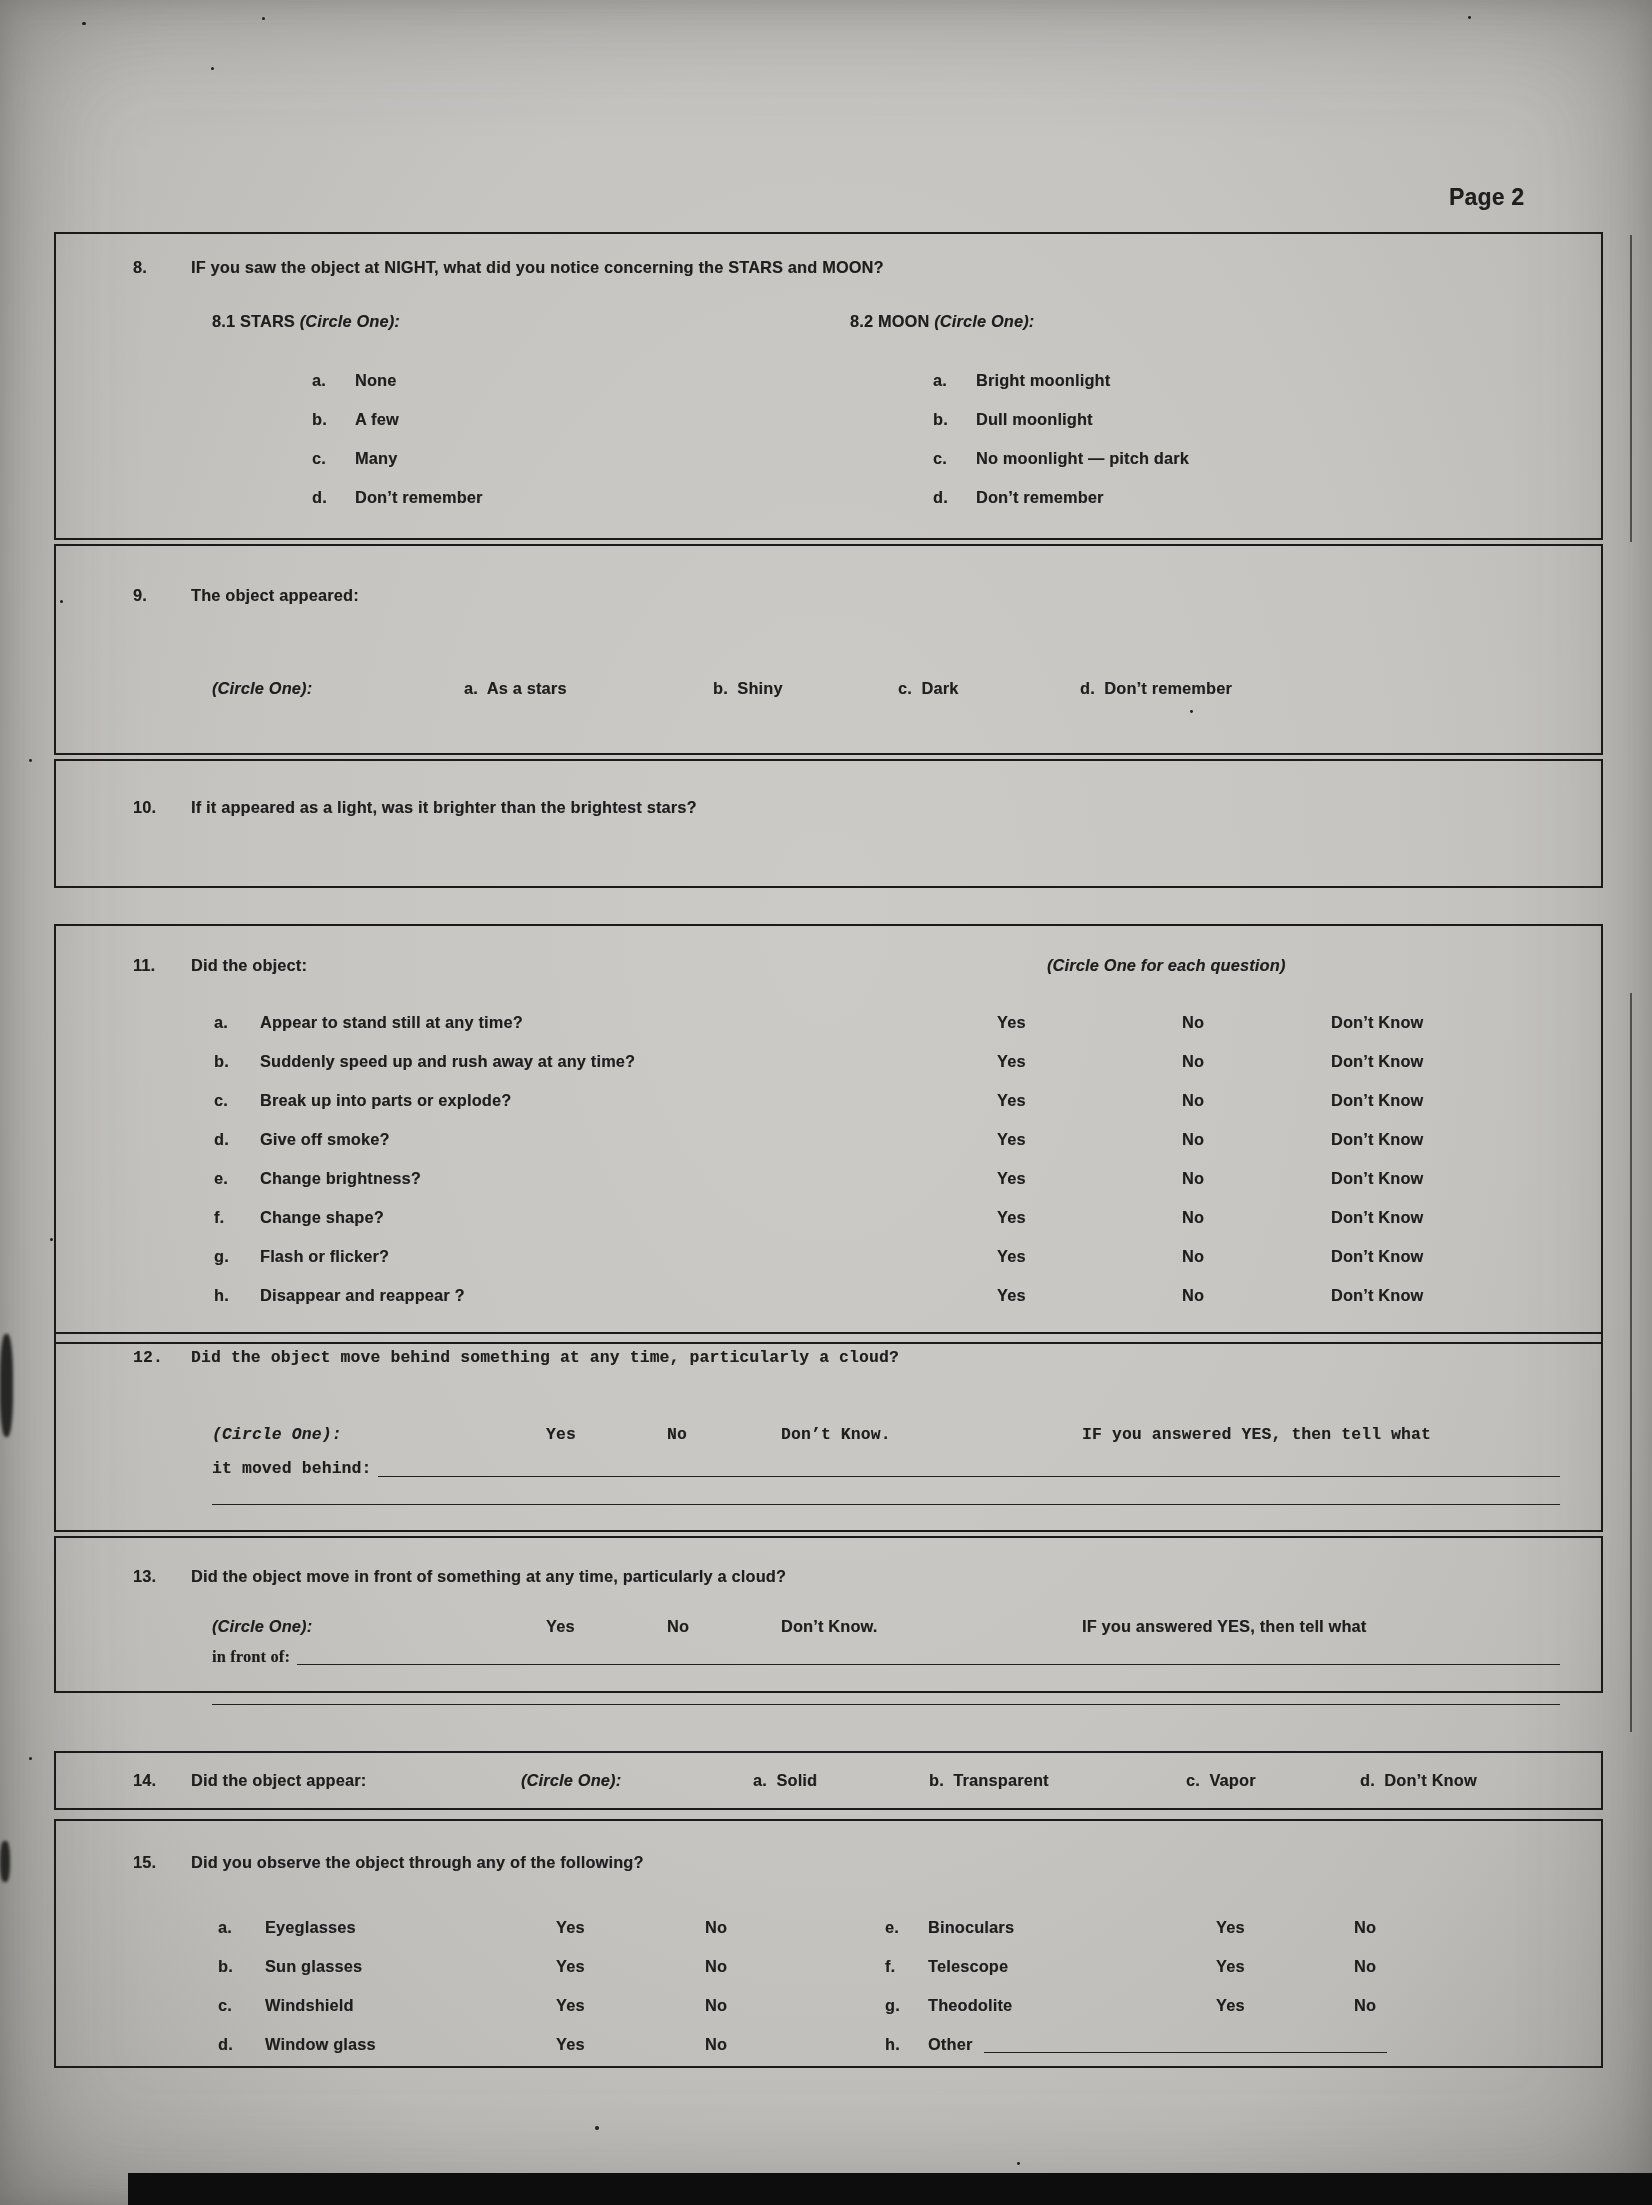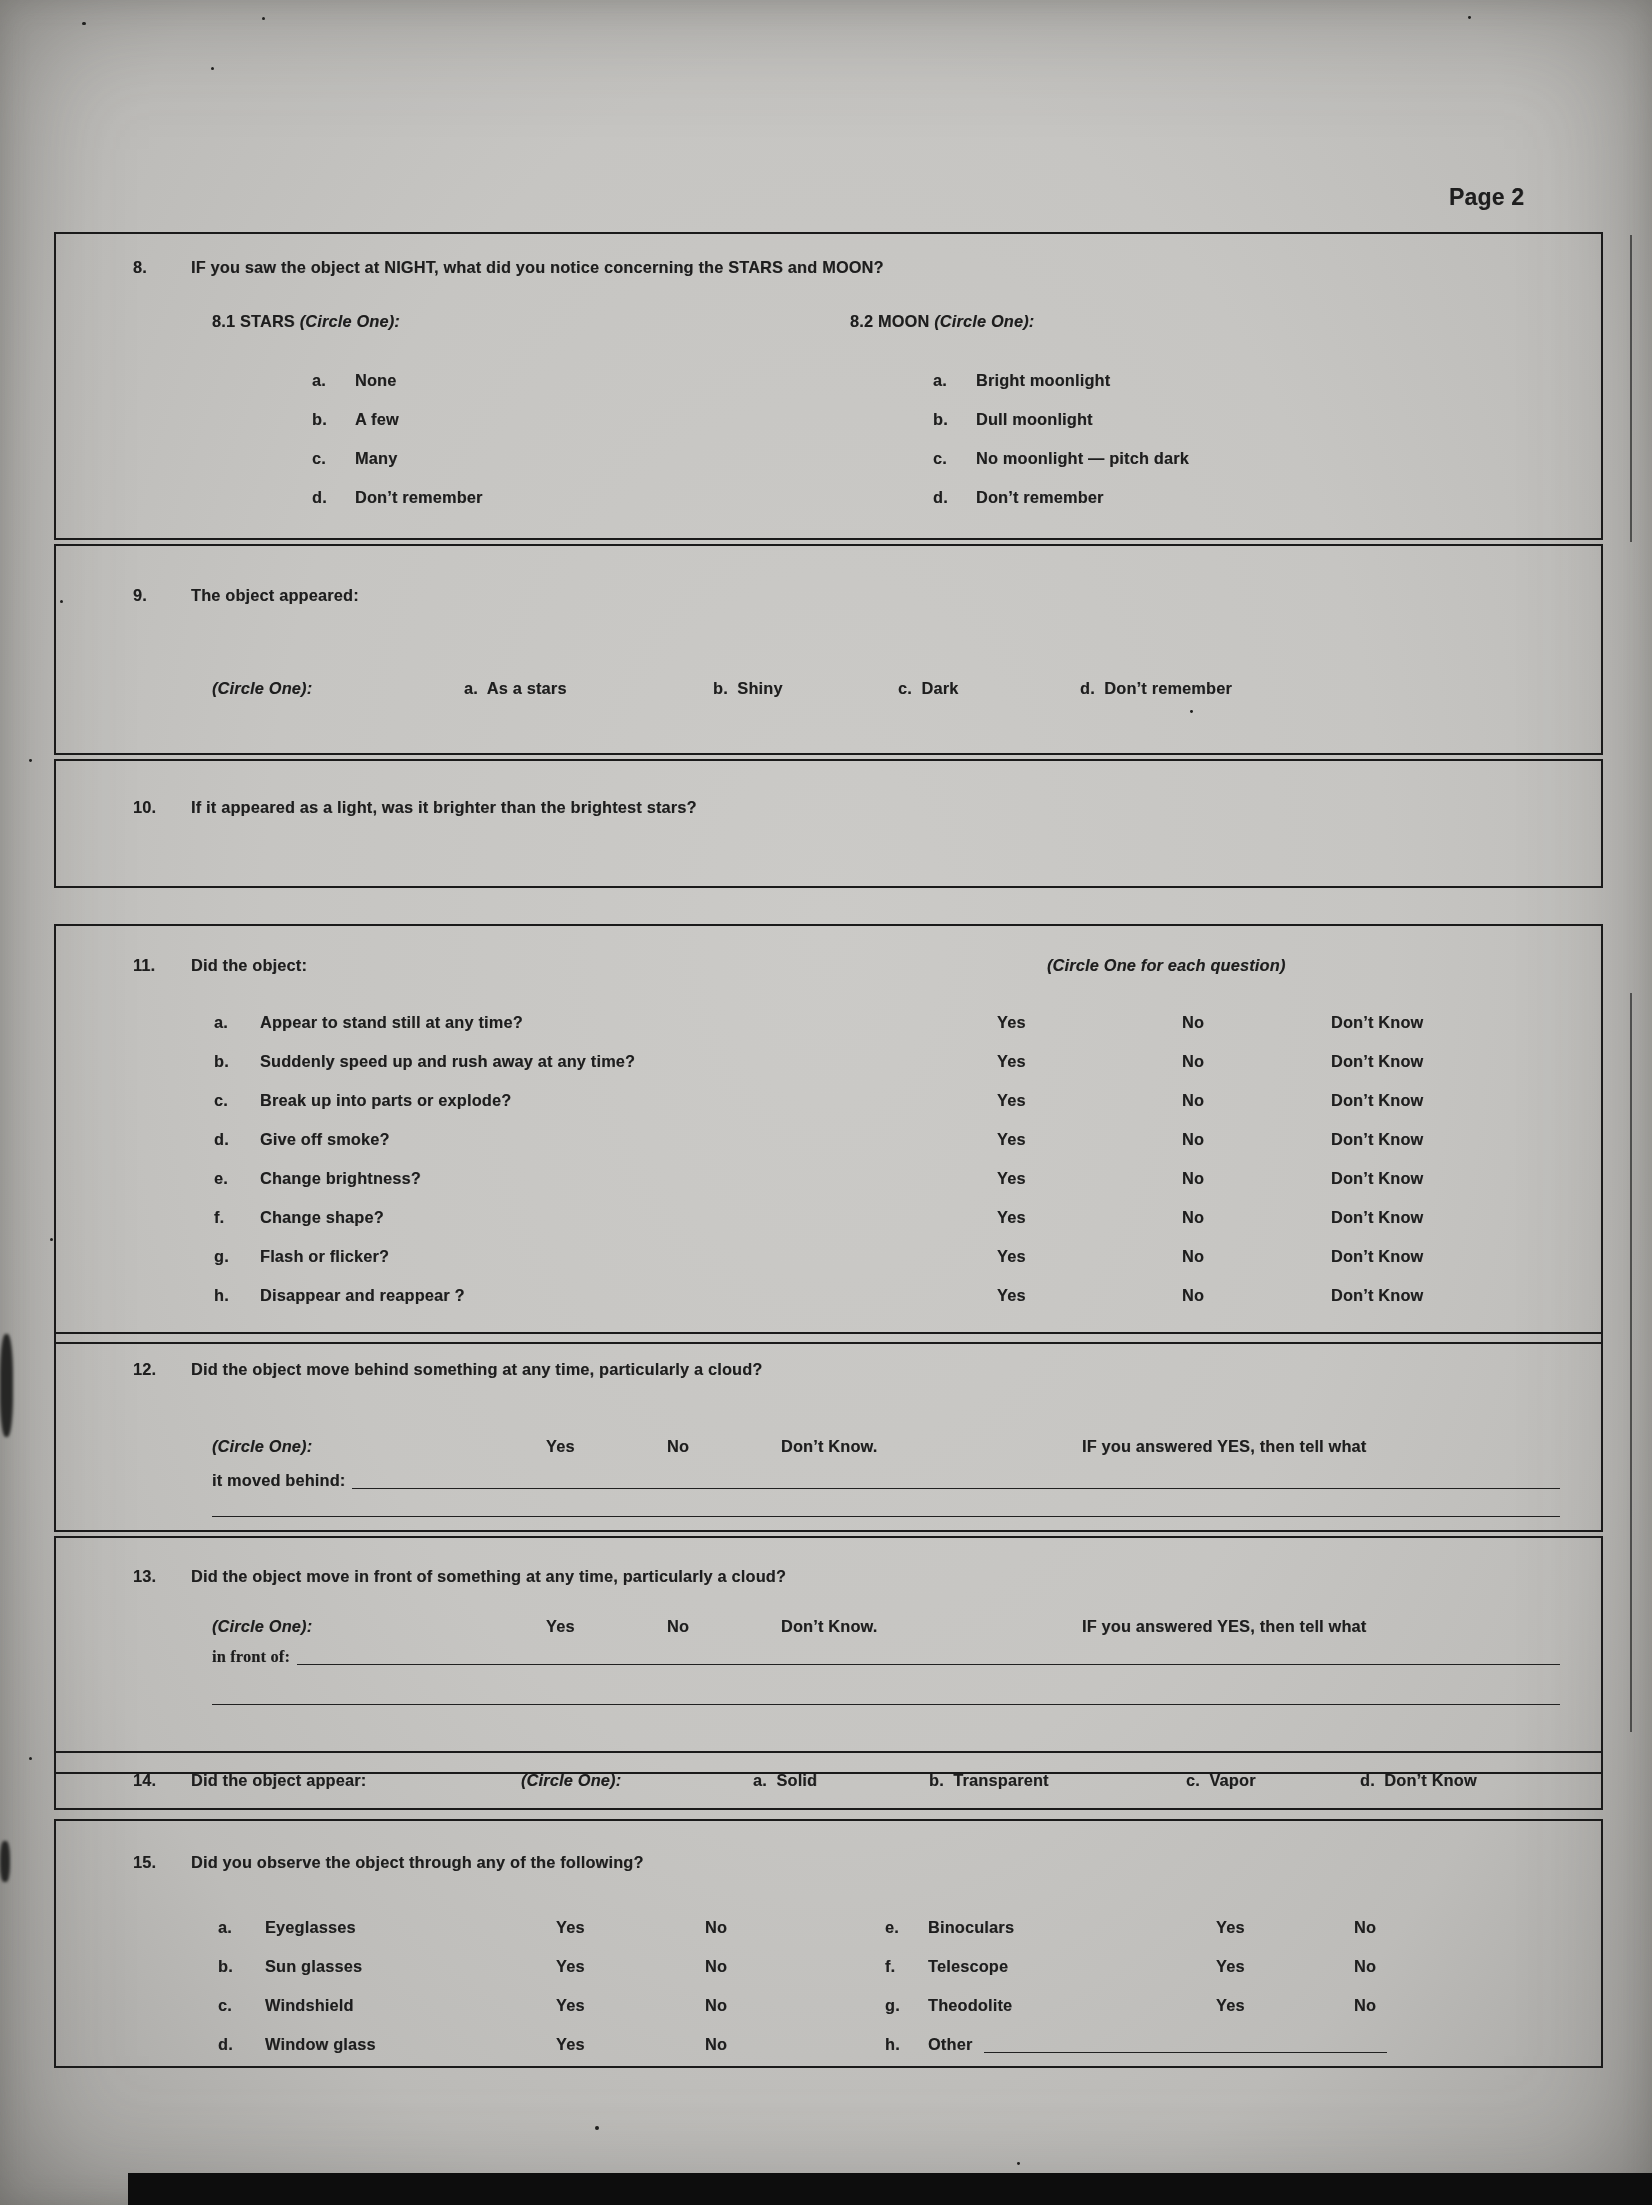--- a/index.html
+++ b/index.html
@@ -179,40 +179,40 @@
     <div class="q11-row">
       <span>h.</span>
       <span>Disappear and reappear ?</span>
       <span>Yes</span>
       <span>No</span>
       <span>Don’t Know</span>
     </div>
   </div>
 </div>
 
-<div class="box" style="top:1332px;height:200px;padding-top:24px;">
+<div class="box" style="top:1332px;height:200px;padding-top:12px;font-family:Liberation Mono, monospace;">
   <div class="qline">
     <span class="qnum">12.</span>
     <span>Did the object move behind something at any time, particularly a cloud?</span>
   </div>
   <div class="cl-line" style="margin-top:54px;">
     <em>(Circle One):</em>
     <span>Yes</span>
     <span>No</span>
     <span>Don’t Know.</span>
     <span>IF you answered YES, then tell what</span>
   </div>
   <div class="tail-line" style="margin-top:11px;">
     <span>it moved behind:</span>
     <span class="line"></span>
   </div>
   <div class="full-rule" style="margin-top:23.5px;"></div>
 </div>
 
-<div class="box" style="top:1536px;height:238px;padding-top:27px;">
+<div class="box" style="top:1536px;height:157px;padding-top:27px;">
   <div class="qline">
     <span class="qnum">13.</span>
     <span>Did the object move in front of something at any time, particularly a cloud?</span>
   </div>
   <div class="cl-line" style="margin-top:27px;">
     <em>(Circle One):</em>
     <span>Yes</span>
     <span>No</span>
     <span>Don’t Know.</span>
     <span>IF you answered YES, then tell what</span>

